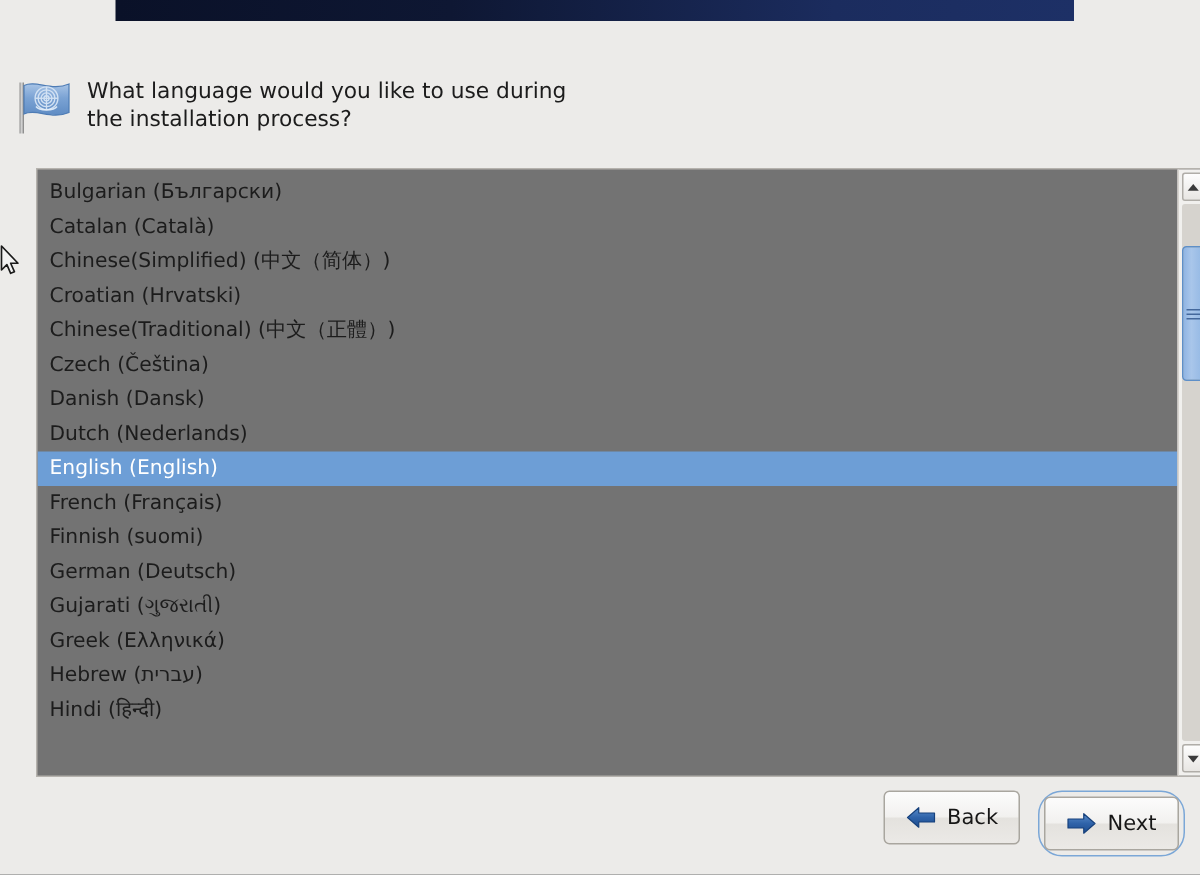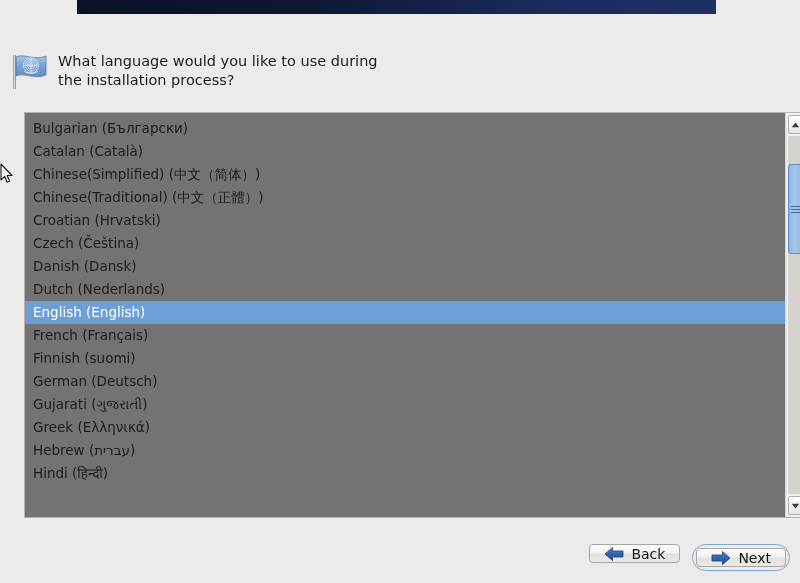--- a/index.html
+++ b/index.html
@@ -147,21 +147,21 @@
     bottom: 12px;
     display: flex;
     gap: 12px;
   }
   .btn {
     display: flex;
     align-items: center;
     justify-content: center;
     gap: 7px;
     min-width: 78px;
-    height: 19px;
+    height: 36px;
     padding: 4px 14px;
     background: linear-gradient(to bottom, #fcfcfc 0%, #f2f1ef 48%, #e4e2de 52%, #ebe9e6 100%);
     border: 1px solid #a9a69f;
     border-radius: 4px;
     font-size: 14px;
     color: #161616;
     box-sizing: border-box;
     cursor: default;
   }
   .btn-focus {
@@ -221,22 +221,22 @@
     </svg>
   </div>
   <div class="header-text">What language would you like to use during the installation process?</div>
 </div>
 
 <div class="listbox">
   <div class="list-scroll-area">
     <div class="list-item">Bulgarian (Български)</div>
     <div class="list-item">Catalan (Català)</div>
     <div class="list-item">Chinese(Simplified) (中文（简体）)</div>
+    <div class="list-item">Croatian (Hrvatski)</div>
     <div class="list-item">Chinese(Traditional) (中文（正體）)</div>
-    <div class="list-item">Croatian (Hrvatski)</div>
     <div class="list-item">Czech (Čeština)</div>
     <div class="list-item">Danish (Dansk)</div>
     <div class="list-item">Dutch (Nederlands)</div>
     <div class="list-item selected">English (English)</div>
     <div class="list-item">French (Français)</div>
     <div class="list-item">Finnish (suomi)</div>
     <div class="list-item">German (Deutsch)</div>
     <div class="list-item">Gujarati (ગુજરાતી)</div>
     <div class="list-item">Greek (Ελληνικά)</div>
     <div class="list-item">Hebrew (עברית)</div>

